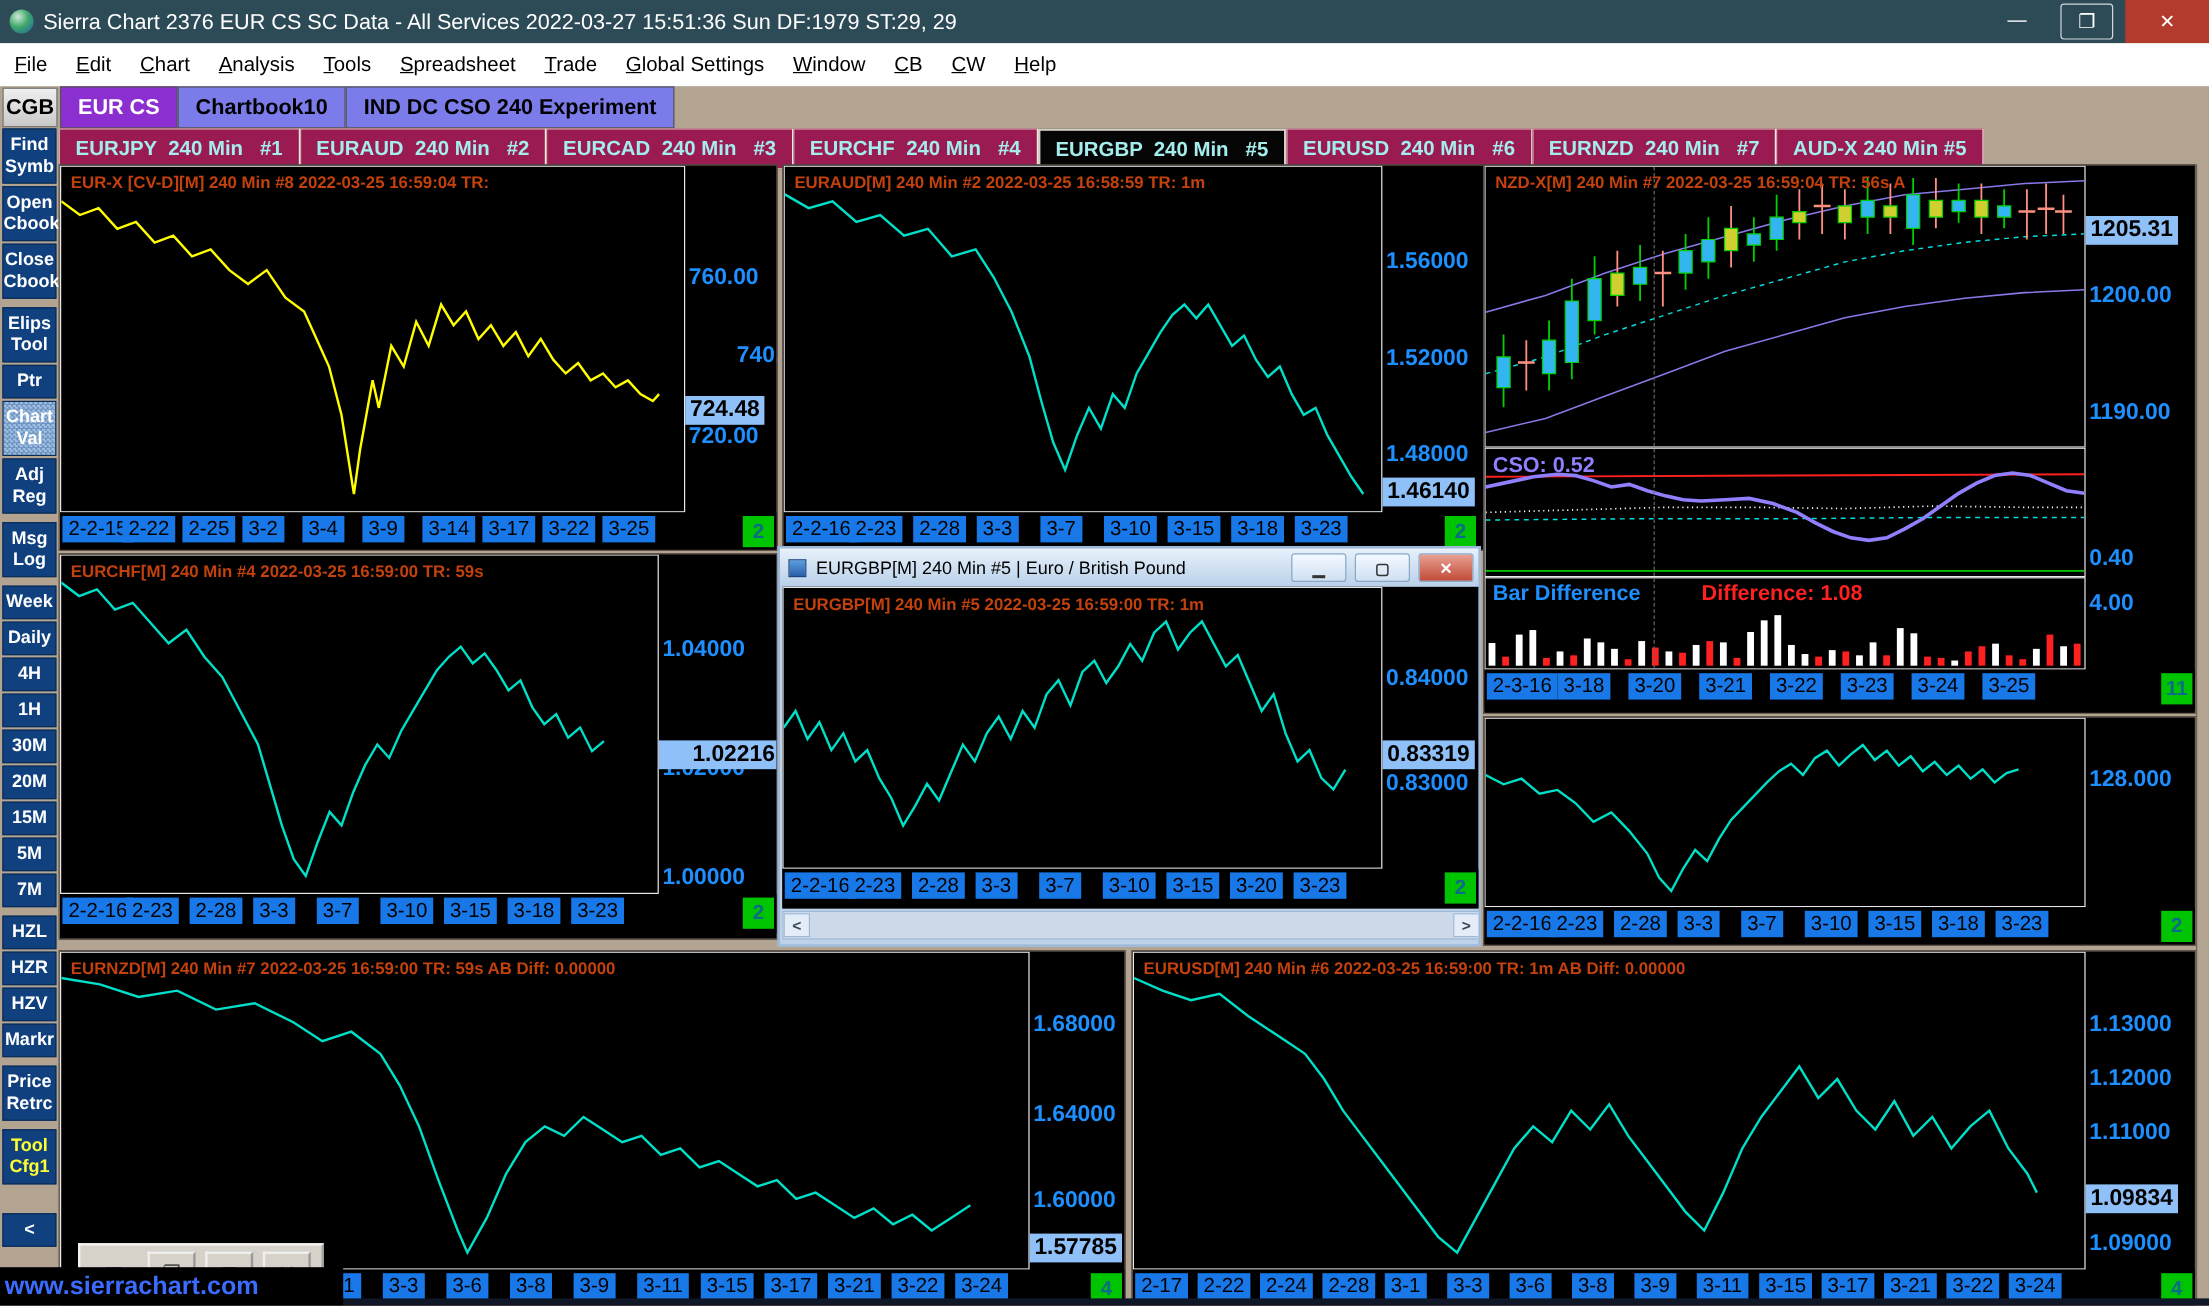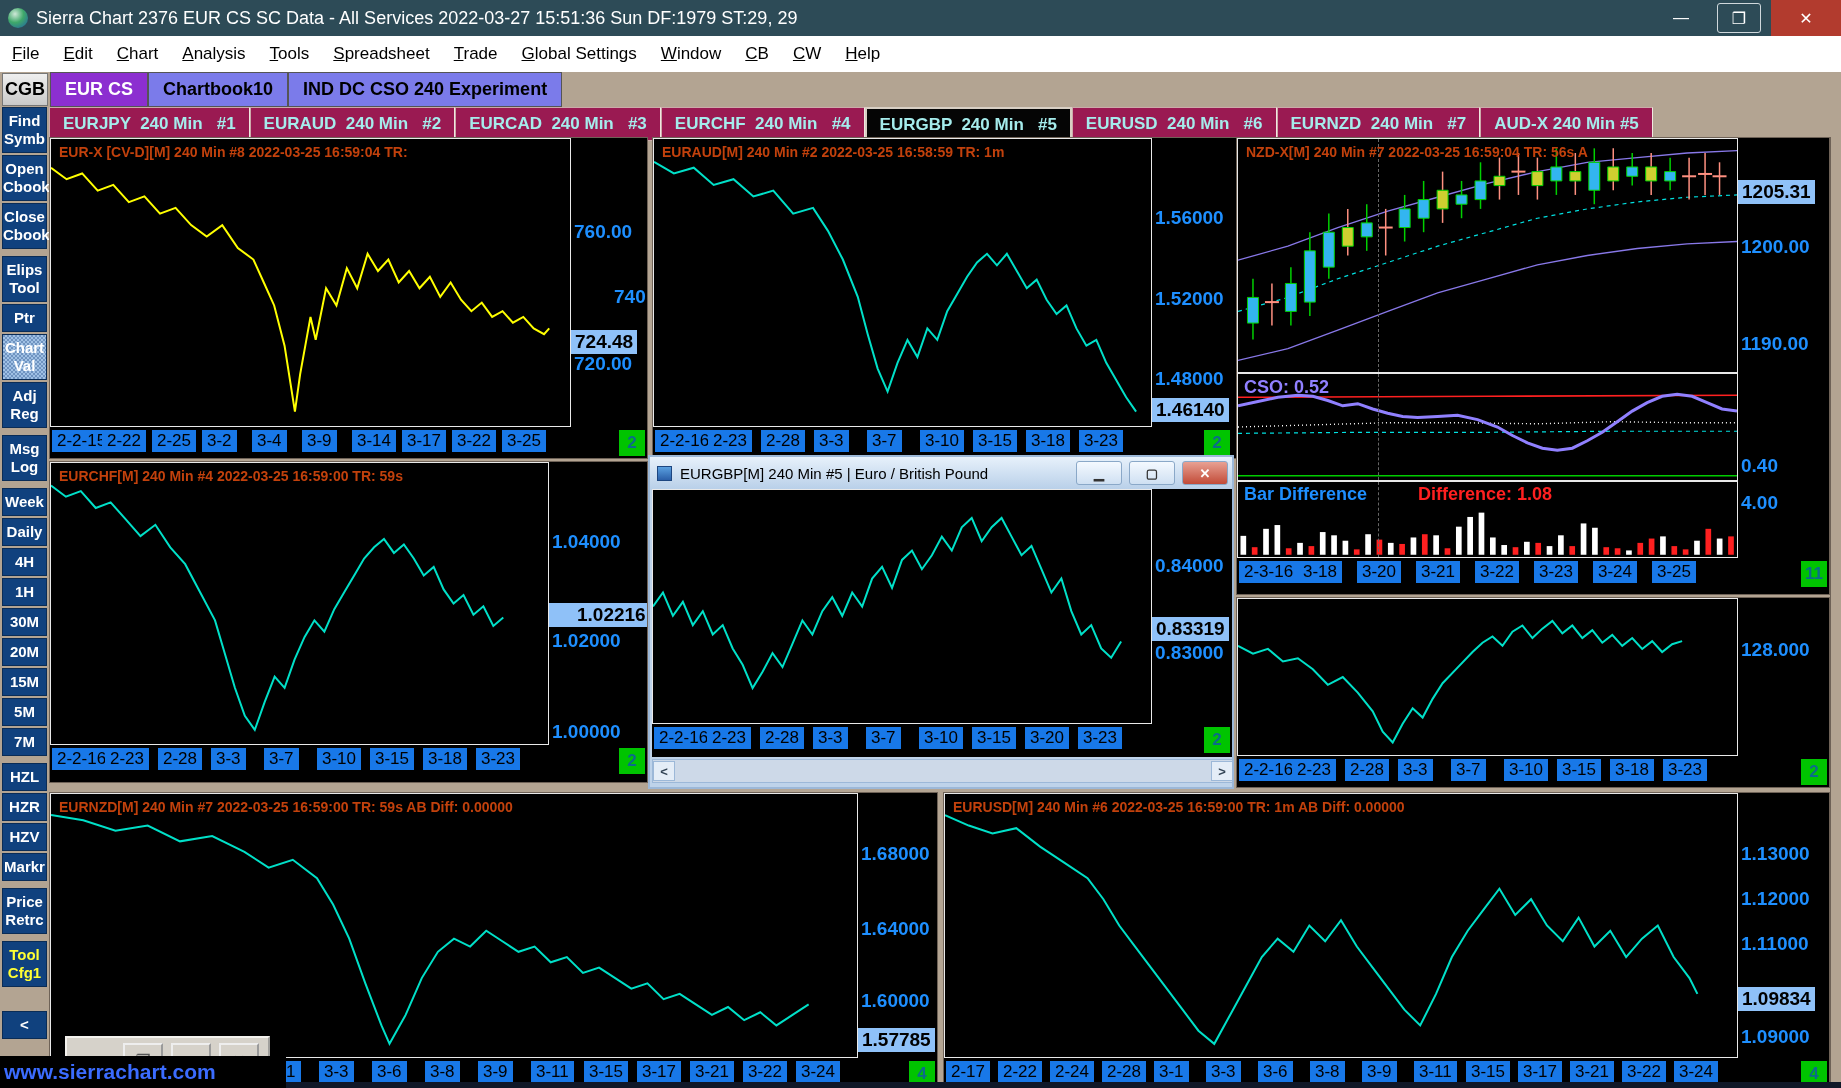--- a/index.html
+++ b/index.html
@@ -385,21 +385,21 @@
   <div class="cwin" style="left:49px;top:461px;width:599px;height:322px;">
     <div class="plot" style="left:0;top:0;width:499px;height:283px;">
       <svg class="series" viewBox="0 0 100 100" preserveAspectRatio="none">
           <polyline points="0,8 3,12 6,10 9,16 12,14 15,20 18,26 21,22 24,30 27,36 30,46 33,56 35,68 37,80 39,90 41,95 43,85 45,76 47,80 49,70 51,62 53,56 55,60 57,52 59,46 61,40 63,34 65,30 67,27 69,32 71,29 73,34 75,40 77,37 79,45 81,50 83,47 85,54 87,51 89,58 91,55" fill="none" stroke="#00e0c8" stroke-width="2" vector-effect="non-scaling-stroke"></polyline>
         </svg>
       <div class="ctitle">EURCHF[M]  240 Min   #4 2022-03-25 16:59:00 TR: 59s</div>
     </div>
     <div class="price-col" style="left:499px;top:0;width:100px;height:283px;">
         <div class="plabel" style="top: 69px;">1.04000</div>
         <div class="plabel" style="top: 168px;">1.02000</div>
-        <div class="plabel hl" style="top: 141px; padding-left: 28px;">1.02216</div>
+        <div class="plabel hl" style="top: 155px; padding-left: 28px;">1.02216</div>
         <div class="plabel" style="top: 259px;">1.00000</div>
       </div>
     <div class="time-row" style="left:0;top:283px;width:599px;height:33px;">
         <div class="tlabel" style="left: 2px;">2-2-16</div>
         <div class="tlabel" style="left: 55px;">2-23</div>
         <div class="tlabel" style="left: 108px;">2-28</div>
         <div class="tlabel" style="left: 161px;">3-3</div>
         <div class="tlabel" style="left: 214px;">3-7</div>
         <div class="tlabel" style="left: 267px;">3-10</div>
         <div class="tlabel" style="left: 320px;">3-15</div>
@@ -417,20 +417,21 @@
     <div id="gbp-buttons">
       <div class="gbtn">▁</div>
       <div class="gbtn">▢</div>
       <div class="gbtn close">✕</div>
     </div>
     <div id="gbp-chart">
       <div class="plot" style="left:0;top:0;width:500px;height:235px;">
         <svg class="series" viewBox="0 0 100 100" preserveAspectRatio="none">
             <polyline points="0,50 2,44 4,54 6,48 8,58 10,52 12,62 14,58 16,68 18,75 20,85 22,78 24,70 26,76 28,66 30,56 32,62 34,52 36,46 38,54 40,44 42,50 44,38 46,33 48,42 50,30 52,26 54,34 56,28 58,20 60,26 62,16 64,12 66,22 68,16 70,12 72,20 74,28 76,24 78,34 80,44 82,38 84,52 86,62 88,58 90,68 92,72 94,65" fill="none" stroke="#00e0c8" stroke-width="2" vector-effect="non-scaling-stroke"></polyline>
           </svg>
+        <div class="ctitle">EURGBP[M]  240 Min   #5 2022-03-25 16:59:00 TR: 1m</div>
       </div>
       <div class="price-col" style="left:500px;top:0;width:82px;height:235px;">
           <div class="plabel" style="top: 66px;">0.84000</div>
           <div class="plabel hl" style="top: 128px;">0.83319</div>
           <div class="plabel" style="top: 153px;">0.83000</div>
         </div>
       <div class="time-row" style="left:0;top:235px;width:582px;height:33px;">
           <div class="tlabel" style="left: 2px;">2-2-16</div>
           <div class="tlabel" style="left: 55px;">2-23</div>
           <div class="tlabel" style="left: 108px;">2-28</div>

